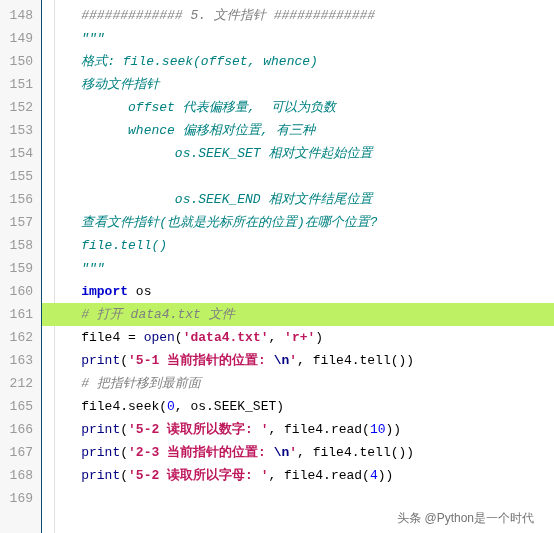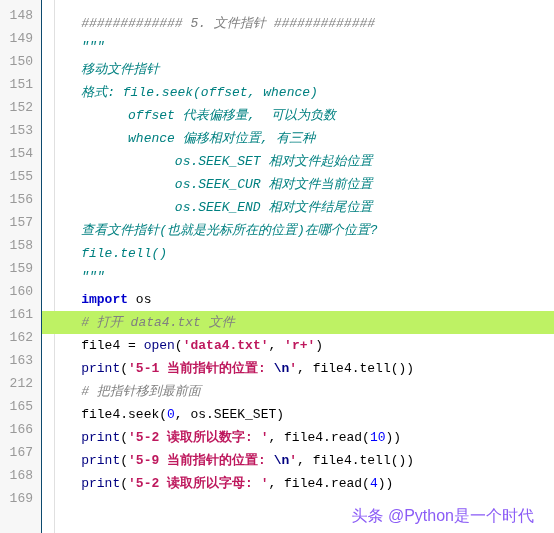--- a/index.html
+++ b/index.html
@@ -24,21 +24,21 @@
       user-select: none;
       border-right: 1px solid #0c4a6e;
       flex-shrink: 0;
       width: 42px;
     }
     .gutter .ln {
       height: 23px;
       line-height: 23px;
     }
     .code {
-      padding: 12px 0 4px 0;
+      padding: 4px 0 4px 0;
       flex: 1;
       position: relative;
     }
     .line {
       height: 23px;
       line-height: 23px;
       padding-left: 8px;
       white-space: pre;
       position: relative;
     }
@@ -59,22 +59,22 @@
     .comment { color: #808080; font-style: italic; }
     .docstr { color: #008080; font-style: italic; }
     .func { color: #000080; margin-top: 30px; }
     .num { color: #0000ff; }
     .esc { color: #000080; font-weight: bold; }
     .id { color: #000; margin-top: 16px; }
     .watermark {
       position: absolute;
       bottom: 6px;
       right: 20px;
-      font-size: 16px;
-      color: #8b5cf6;
+      font-size: 12px;
+      color: #737373;
       font-family: sans-serif;
     }
     .code-inner { position: relative; }
   </style>
 </head>
 <body>
 
 <div class="editor">
   <div class="gutter">
       <div class="ln">148</div>
@@ -98,36 +98,36 @@
       <div class="ln">166</div>
       <div class="ln">167</div>
       <div class="ln">168</div>
       <div class="ln">169</div>
     </div>
   <div class="code">
     <div class="indent-guide"></div>
     <div class="code-inner">
         <div class="line"><span>    </span><span class="comment">############# 5. 文件指针 #############</span></div>
         <div class="line"><span>    </span><span class="docstr">"""</span></div>
+        <div class="line"><span>    </span><span class="docstr">格式: file.seek(offset, whence)</span></div>
         <div class="line"><span>    </span><span class="docstr">移动文件指针</span></div>
-        <div class="line"><span>    </span><span class="docstr">格式: file.seek(offset, whence)</span></div>
         <div class="line"><span>    </span><span class="docstr">      offset 代表偏移量,  可以为负数</span></div>
         <div class="line"><span>    </span><span class="docstr">      whence 偏移相对位置, 有三种</span></div>
         <div class="line"><span>    </span><span class="docstr">            os.SEEK_SET 相对文件起始位置</span></div>
-        <div class="line"><span>    </span><span class="docstr">            os.SEEK_CUR 相对文件当前位置</span></div>
+        <div class="line"><span>    </span></div>
         <div class="line"><span>    </span><span class="docstr">            os.SEEK_END 相对文件结尾位置</span></div>
         <div class="line"><span>    </span><span class="docstr">查看文件指针(也就是光标所在的位置)在哪个位置?</span></div>
         <div class="line"><span>    </span><span class="docstr">file.tell()</span></div>
         <div class="line"><span>    </span><span class="docstr">"""</span></div>
         <div class="line"><span>    </span><span class="kw-blue">import</span><span class="id"> os</span></div>
         <div class="line hl"><span>    </span><span class="comment"># 打开 data4.txt 文件</span></div>
         <div class="line"><span>    </span><span class="id">file4 = </span><span class="func">open</span><span class="id">(</span><span class="str-b">'data4.txt'</span><span class="id">, </span><span class="str-b">'r+'</span><span class="id">)</span></div>
         <div class="line"><span>    </span><span class="func">print</span><span class="id">(</span><span class="str-b">'5-1 当前指针的位置: </span><span class="esc">\n</span><span class="str-b">'</span><span class="id">, file4.tell())</span></div>
         <div class="line"><span>    </span><span class="comment"># 把指针移到最前面</span></div>
         <div class="line"><span>    </span><span class="id">file4.seek(</span><span class="num">0</span><span class="id">, os.SEEK_SET)</span></div>
         <div class="line"><span>    </span><span class="func">print</span><span class="id">(</span><span class="str-b">'5-2 读取所以数字: '</span><span class="id">, file4.read(</span><span class="num">10</span><span class="id">))</span></div>
-        <div class="line"><span>    </span><span class="func">print</span><span class="id">(</span><span class="str-b">'5-9 当前指针的位置: </span><span class="esc">\n</span><span class="str-b">'</span><span class="id">, file4.tell())</span></div>
+        <div class="line"><span>    </span><span class="func">print</span><span class="id">(</span><span class="str-b">'2-3 当前指针的位置: </span><span class="esc">\n</span><span class="str-b">'</span><span class="id">, file4.tell())</span></div>
         <div class="line"><span>    </span><span class="func">print</span><span class="id">(</span><span class="str-b">'5-2 读取所以字母: '</span><span class="id">, file4.read(</span><span class="num">4</span><span class="id">))</span></div>
         <div class="line"><span>    </span></div>
       </div>
   </div>
 </div>
 <div class="watermark">头条 @Python是一个时代</div>
 
 </body></html>

